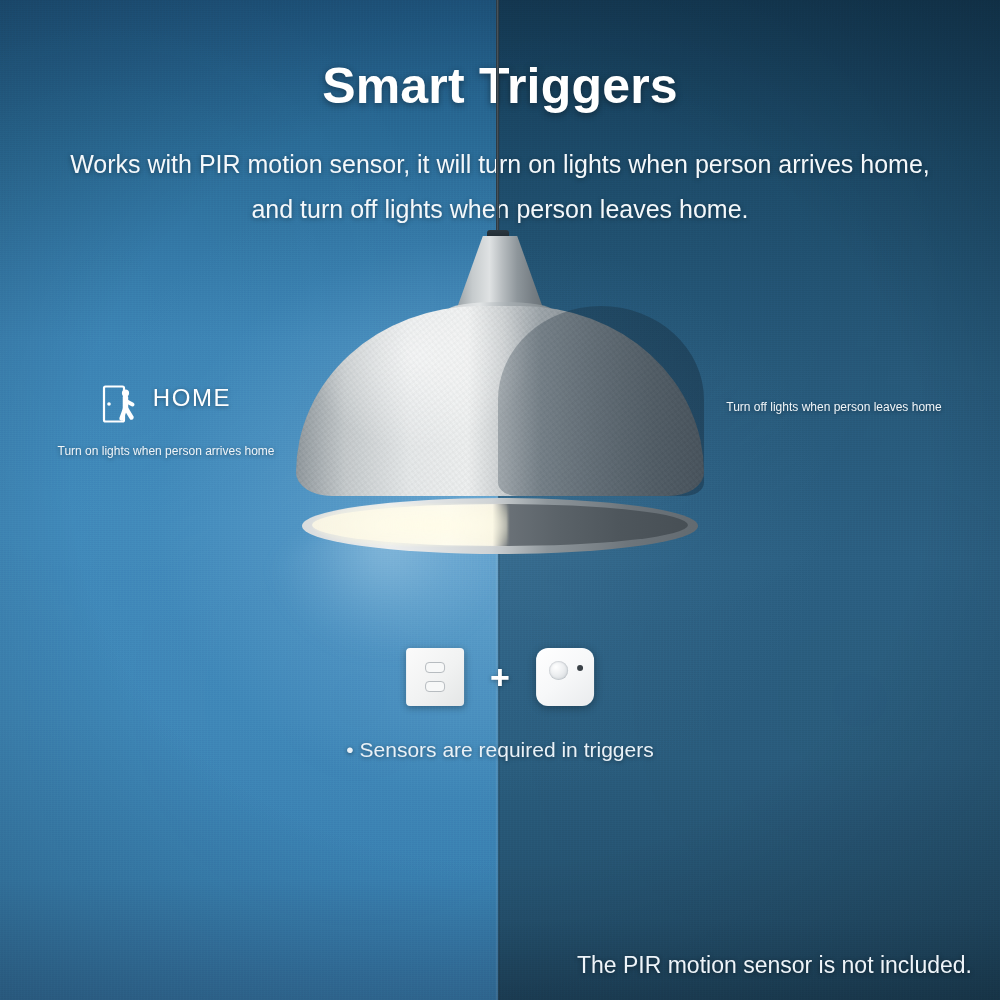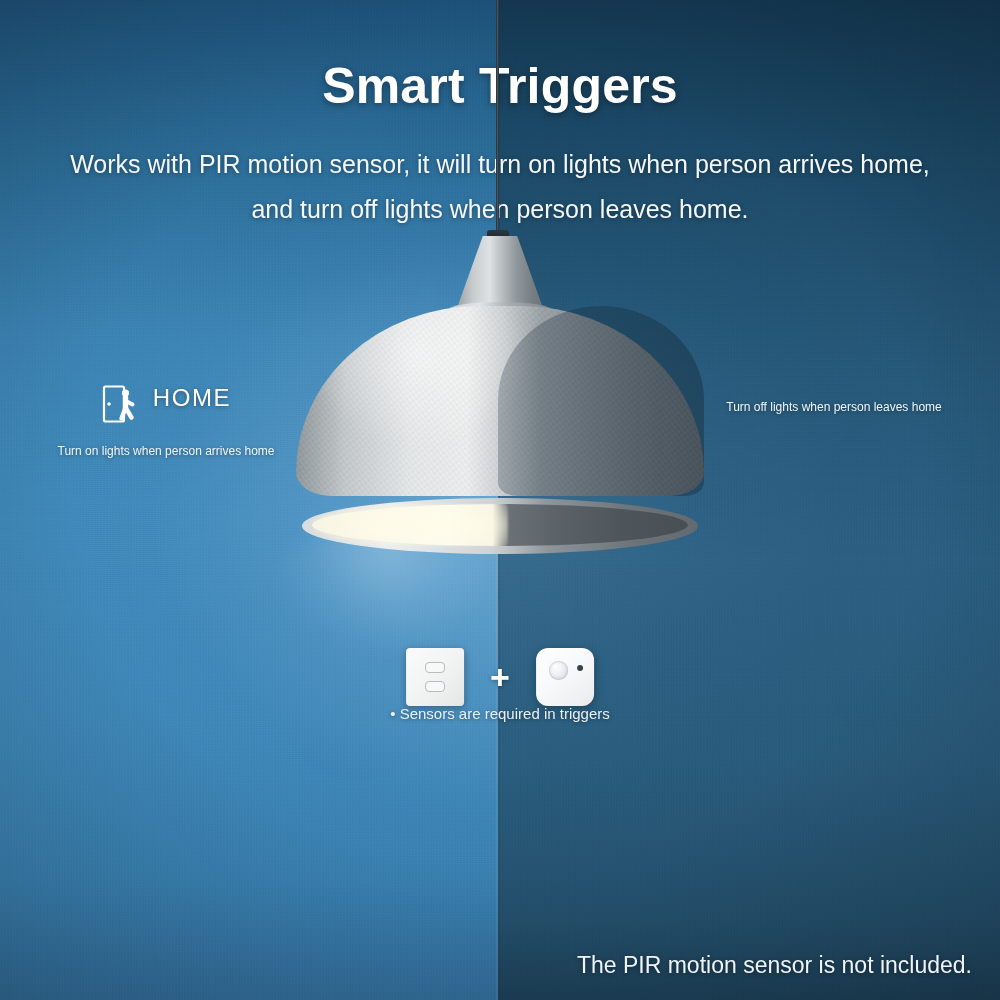--- a/index.html
+++ b/index.html
@@ -215,22 +215,22 @@
     border-radius:50%;
     background:radial-gradient(circle at 36% 32%, #ffffff 0%, #eceef0 46%, #ccd1d5 100%);
     box-shadow:inset 0 0 2px rgba(120,130,140,0.7);
   }
   .pir-led {
     position:absolute; right:11px; top:17px; width:6px; height:6px;
     border-radius:50%; background:#3a4147;
   }
 
   .device-note {
-    position:absolute; left:50%; top:705px; transform:translateX(-50%);
-    white-space:nowrap; color:#e9f1f7; font-size:15px;
+    position:absolute; left:50%; top:738px; transform:translateX(-50%);
+    white-space:nowrap; color:#e9f1f7; font-size:21px;
     text-shadow:0 1px 4px rgba(0,0,0,0.40);
   }
 </style>
 </head>
 <body>
 
 <div id="poster">
 
   <div class="bg-half bg-left">
     <div class="grain"></div>

